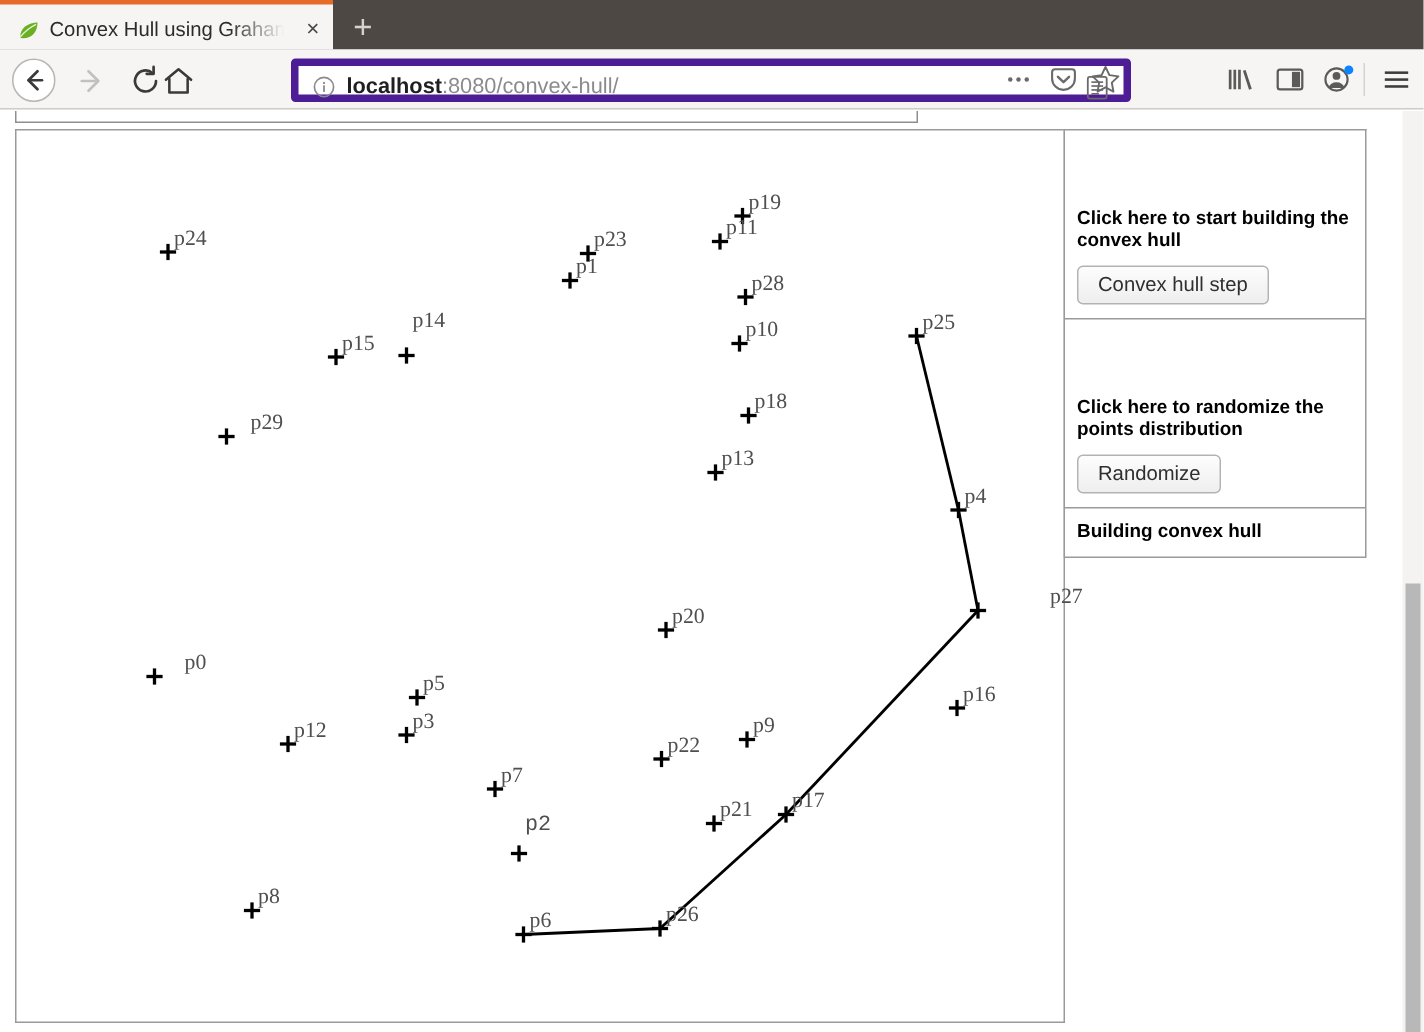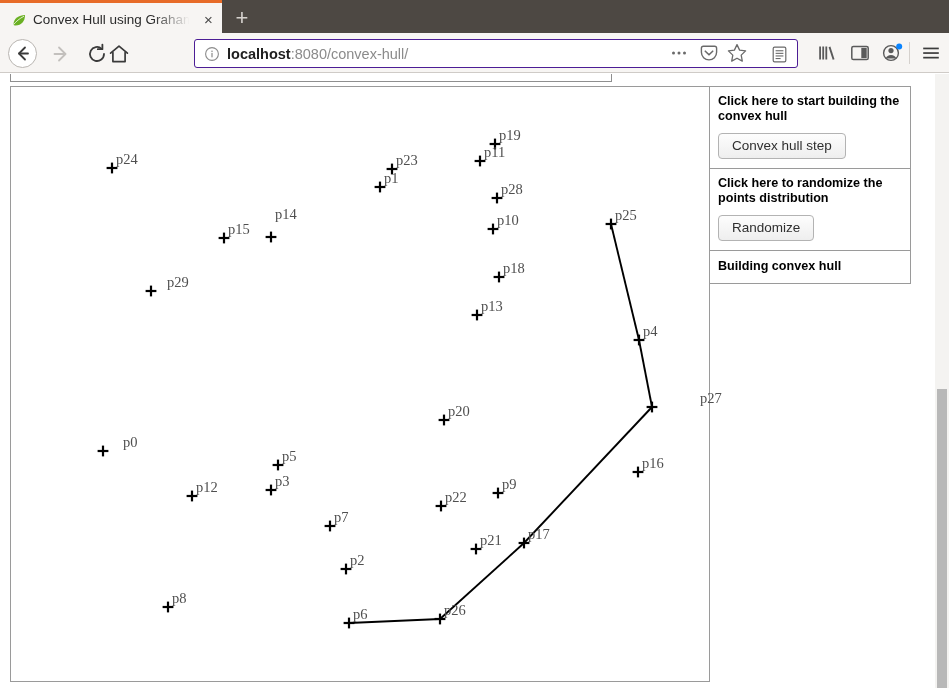--- a/index.html
+++ b/index.html
@@ -86,23 +86,23 @@
     background: #ffffff;
     box-sizing: border-box;
     cursor: pointer;
   }
   #nav-forward { left: 50px; top: 42px; }
   #nav-reload  { left: 85px; top: 42px; }
   #nav-home    { left: 107px; top: 42px; }
 
   #urlbar {
     position: absolute; left: 194px; top: 39px;
-    width: 604px; height: 29px;
-    background: #ffffff;
-    border: 1px solid #4c1d95;
+    width: 560px; height: 29px;
+    background: #ffffff;
+    border: 5px solid #4c1d95;
     border-radius: 3px;
     box-sizing: border-box;
   }
   #url-info {
     position: absolute; left: 9px; top: 6px;
     width: 16px; height: 16px;
   }
   #url-text {
     position: absolute; left: 32px; top: 4px;
     height: 20px; line-height: 20px;
@@ -181,20 +181,21 @@
   .panel-sec {
     border-bottom: 1px solid #9a9a9a;
     padding: 7px 8px 9px 8px;
   }
   .panel-title {
     font-family: "Liberation Sans", sans-serif;
     font-size: 12.6px;
     font-weight: bold;
     color: #000000;
     line-height: 15px;
+    margin-top: 44px;
   }
   .panel-btn {
     display: inline-block;
     margin-top: 9px;
     padding: 4px 13px 5px 13px;
     font-family: "Liberation Sans", sans-serif;
     font-size: 13.5px;
     color: #2f2f2f;
     background: linear-gradient(to bottom, #fdfdfd 0%, #eeeeee 100%);
     border: 1px solid #b3b3b3;
@@ -471,21 +472,21 @@
             </g>
             <g>
               <rect x="134.6" y="202.9" width="10.8" height="2.2" fill="#000000"></rect>
               <rect x="138.9" y="198.6" width="2.2" height="10.8" fill="#000000"></rect>
             </g>
           </g>
       </svg>
       <div id="point-labels">
           <div class="pt-label" style="left: 96px; top: 348px; margin-left: 16px;">p0</div>
           <div class="pt-label" style="left: 373px; top: 84px;">p1</div>
-          <div class="pt-label" style="left: 339px; top: 466px;">p2</div>
+          <div class="pt-label" style="left: 339px; top: 456px; font-family: Liberation Mono, monospace;">p2</div>
           <div class="pt-label" style="left: 264px; top: 387px;">p3</div>
           <div class="pt-label" style="left: 632px; top: 237px;">p4</div>
           <div class="pt-label" style="left: 271px; top: 362px;">p5</div>
           <div class="pt-label" style="left: 342px; top: 520px;">p6</div>
           <div class="pt-label" style="left: 323px; top: 423px;">p7</div>
           <div class="pt-label" style="left: 161px; top: 504px;">p8</div>
           <div class="pt-label" style="left: 491px; top: 390px;">p9</div>
           <div class="pt-label" style="left: 486px; top: 126px;">p10</div>
           <div class="pt-label" style="left: 473px; top: 58px;">p11</div>
           <div class="pt-label" style="left: 185px; top: 393px;">p12</div>

